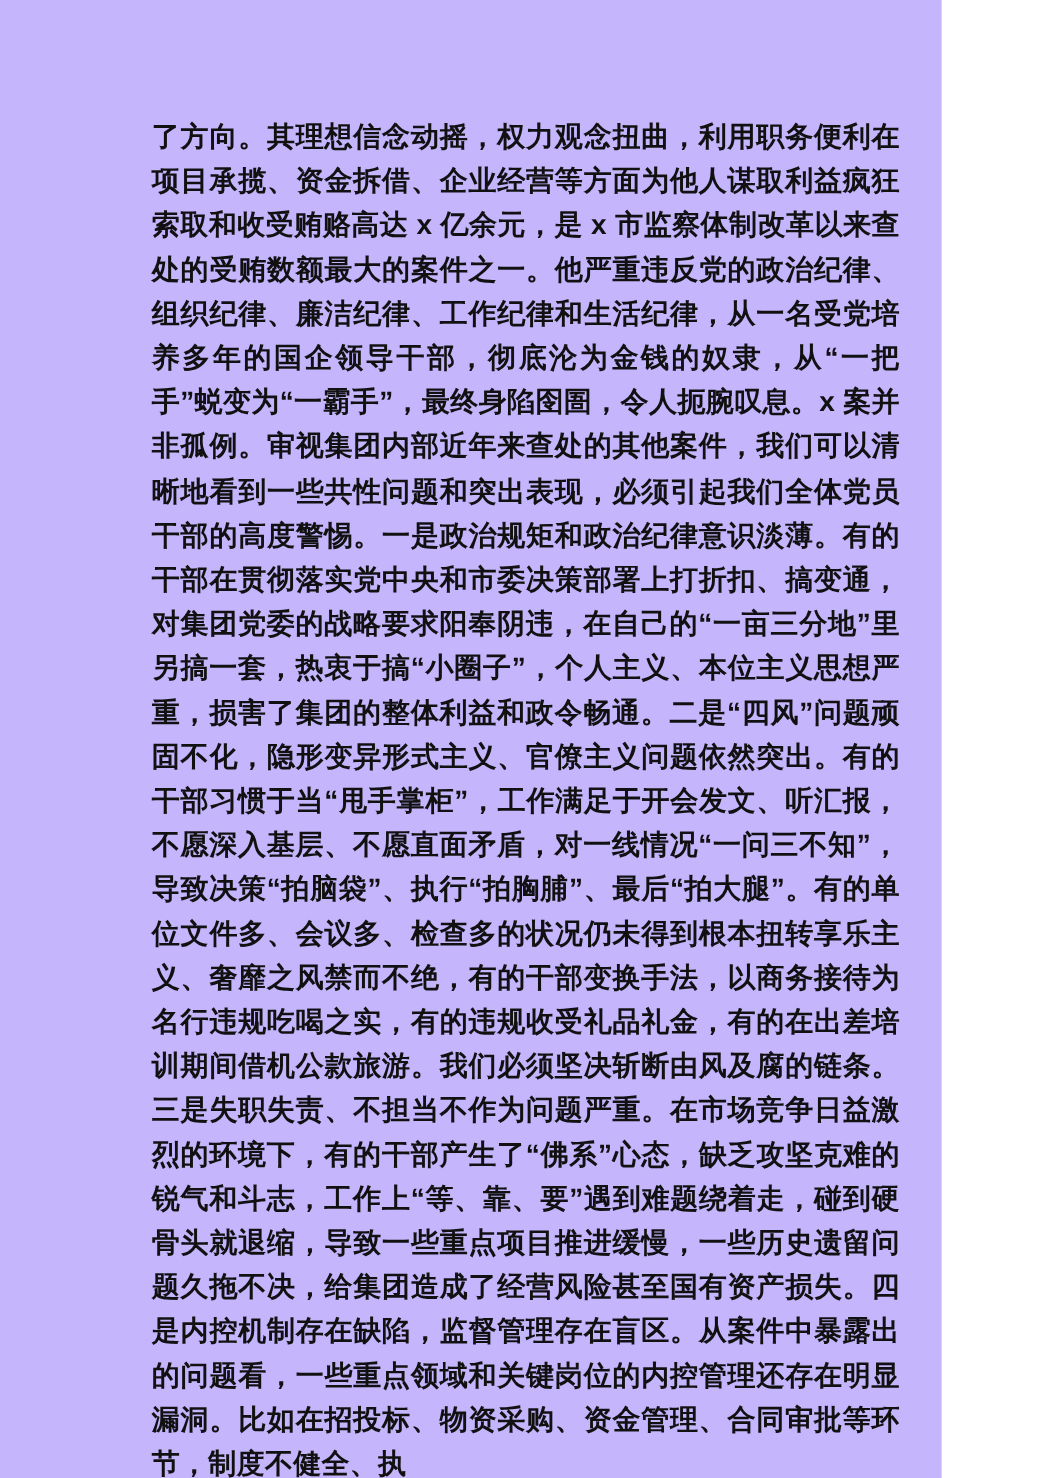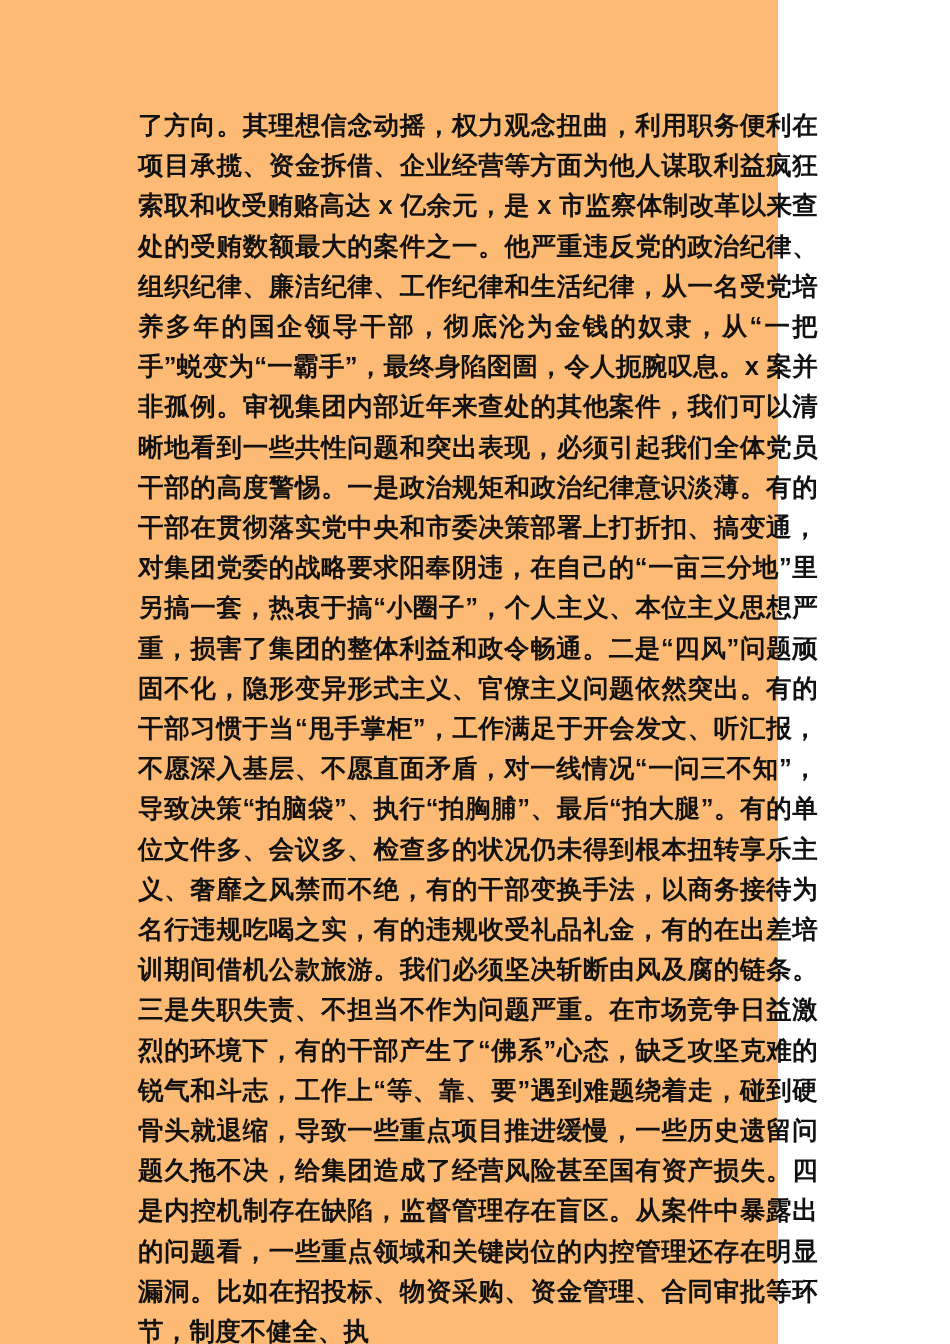--- a/index.html
+++ b/index.html
@@ -9,23 +9,23 @@
   }
   body {
     width: 950px;
     height: 1344px;
     font-family: "Liberation Sans", "DejaVu Sans", sans-serif;
     color: #000000;
     overflow: hidden;
   }
   .page {
     position: relative;
-    width: 778px;
+    width: 856px;
     height: 1344px;
-    background: #fdba74;
+    background: #c4b5fd;
     box-sizing: border-box;
   }
   .doc-body {
     position: absolute;
     left: 138px;
     top: 105px;
     width: 680px;
     box-sizing: border-box;
   }
   .doc-paragraph {

